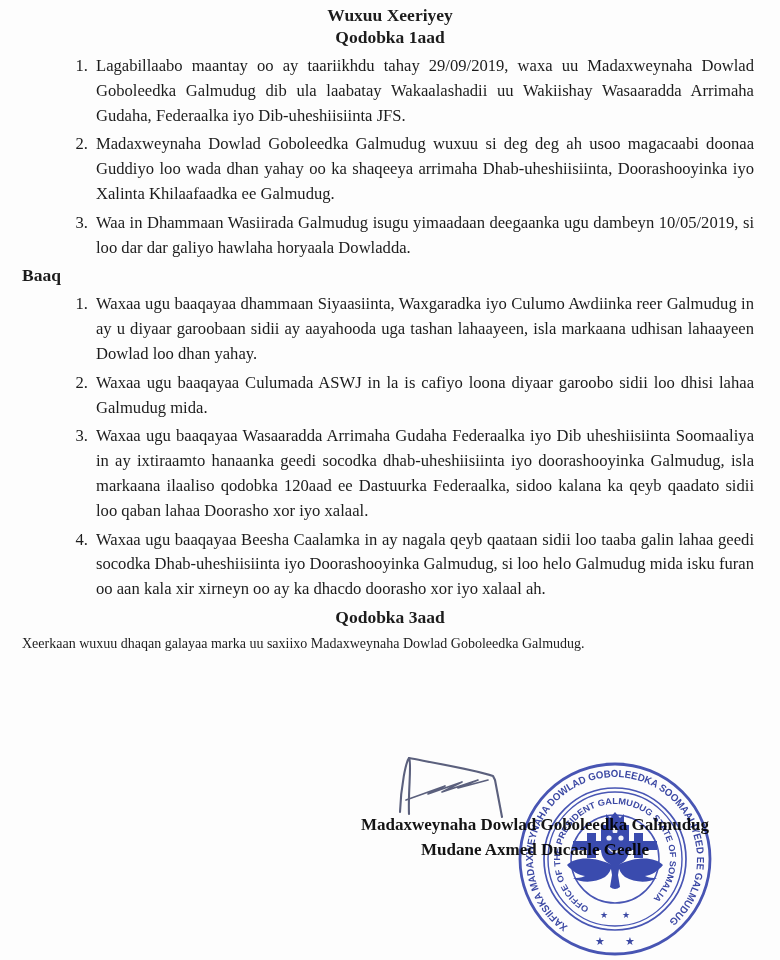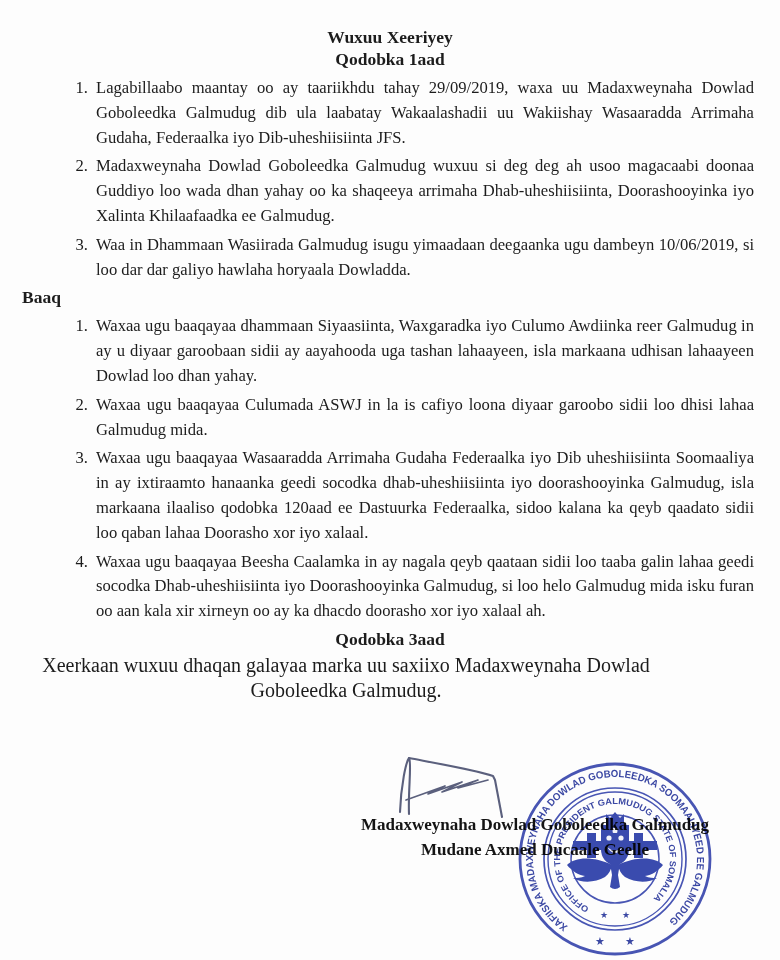--- a/index.html
+++ b/index.html
@@ -6,21 +6,21 @@
   .page {
     position: relative;
     width: 780px;
     height: 960px;
     background: #fdfdfd;
     font-family: "Liberation Serif", serif;
     color: #1c1c1c;
     overflow: hidden;
   }
   .doc-title {
-    padding-top: 26px;
+    padding-top: 4px;
     text-align: center;
     font-weight: bold;
     font-size: 17.5px;
     line-height: 22px;
   }
   .article-heading {
     text-align: center;
     font-weight: bold;
     font-size: 17.5px;
     line-height: 22px;
@@ -41,23 +41,22 @@
   ol.doc-list li {
     font-size: 16.6px;
     line-height: 24.8px;
     text-align: justify;
     margin-bottom: 4px;
     padding-left: 4px;
   }
   .closing-para {
     margin: 3px 0 0 22px;
     width: 648px;
-    font-size: 20px;
+    font-size: 14px;
     line-height: 25px;
-    text-align: center;
   }
   .sig-block {
     position: absolute;
     top: 812px;
     left: 348px;
     width: 374px;
     text-align: center;
     font-weight: bold;
     font-size: 17px;
     line-height: 25px;
@@ -93,21 +92,21 @@
 <body>
 
 <div class="page">
 
   <div class="doc-title">Wuxuu Xeeriyey</div>
 
   <div class="article-heading h1">Qodobka 1aad</div>
   <ol class="doc-list">
     <li>Lagabillaabo maantay oo ay taariikhdu tahay 29/09/2019, waxa uu Madaxweynaha Dowlad Goboleedka Galmudug dib ula laabatay Wakaalashadii uu Wakiishay Wasaaradda Arrimaha Gudaha, Federaalka iyo Dib-uheshiisiinta JFS.</li>
     <li>Madaxweynaha Dowlad Goboleedka Galmudug wuxuu si deg deg ah usoo magacaabi doonaa Guddiyo loo wada dhan yahay oo ka shaqeeya arrimaha Dhab-uheshiisiinta, Doorashooyinka iyo Xalinta Khilaafaadka ee Galmudug.</li>
-    <li>Waa in Dhammaan Wasiirada Galmudug isugu yimaadaan deegaanka ugu dambeyn 10/06/2019, si loo dar dar galiyo hawlaha horyaala Dowladda.</li>
+    <li>Waa in Dhammaan Wasiirada Galmudug isugu yimaadaan deegaanka ugu dambeyn 10/05/2019, si loo dar dar galiyo hawlaha horyaala Dowladda.</li>
   </ol>
 
   <div class="sub-heading">Baaq</div>
   <ol class="doc-list">
     <li>Waxaa ugu baaqayaa dhammaan Siyaasiinta, Waxgaradka iyo Culumo Awdiinka reer Galmudug in ay u diyaar garoobaan sidii ay aayahooda uga tashan lahaayeen, isla markaana udhisan lahaayeen Dowlad loo dhan yahay.</li>
     <li>Waxaa ugu baaqayaa Culumada ASWJ in la is cafiyo loona diyaar garoobo sidii loo dhisi lahaa Galmudug mida.</li>
     <li>Waxaa ugu baaqayaa Wasaaradda Arrimaha Gudaha Federaalka iyo Dib uheshiisiinta Soomaaliya in ay ixtiraamto hanaanka geedi socodka dhab-uheshiisiinta iyo doorashooyinka Galmudug, isla markaana ilaaliso qodobka 120aad ee Dastuurka Federaalka, sidoo kalana ka qeyb qaadato sidii loo qaban lahaa Doorasho xor iyo xalaal.</li>
     <li>Waxaa ugu baaqayaa Beesha Caalamka in ay nagala qeyb qaataan sidii loo taaba galin lahaa geedi socodka Dhab-uheshiisiinta iyo Doorashooyinka Galmudug, si loo helo Galmudug mida isku furan oo aan kala xir xirneyn oo ay ka dhacdo doorasho xor iyo xalaal ah.</li>
   </ol>
 

